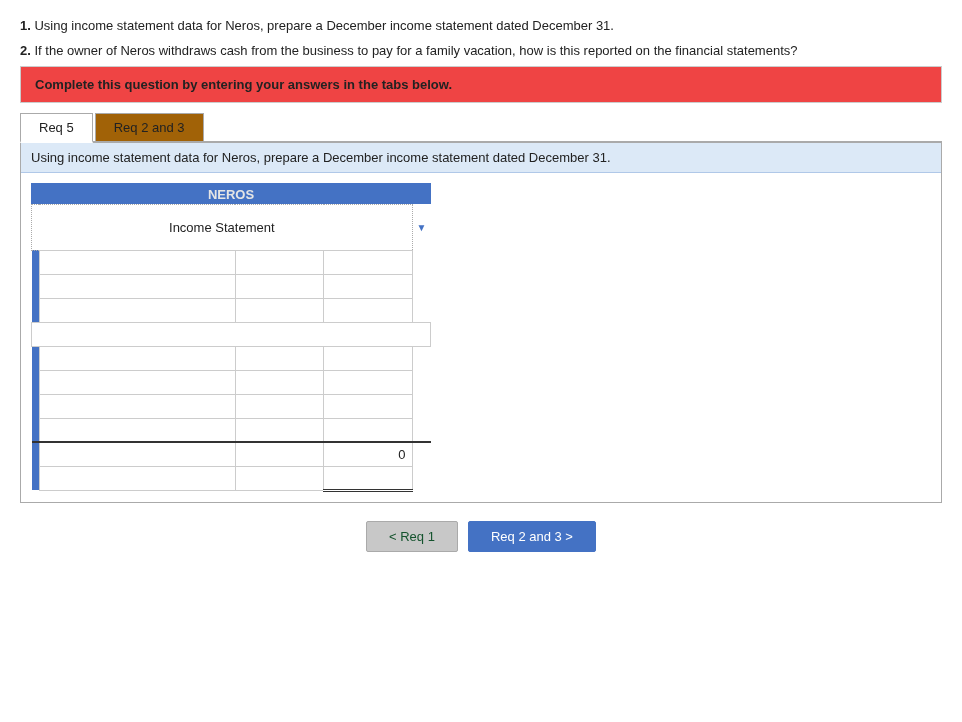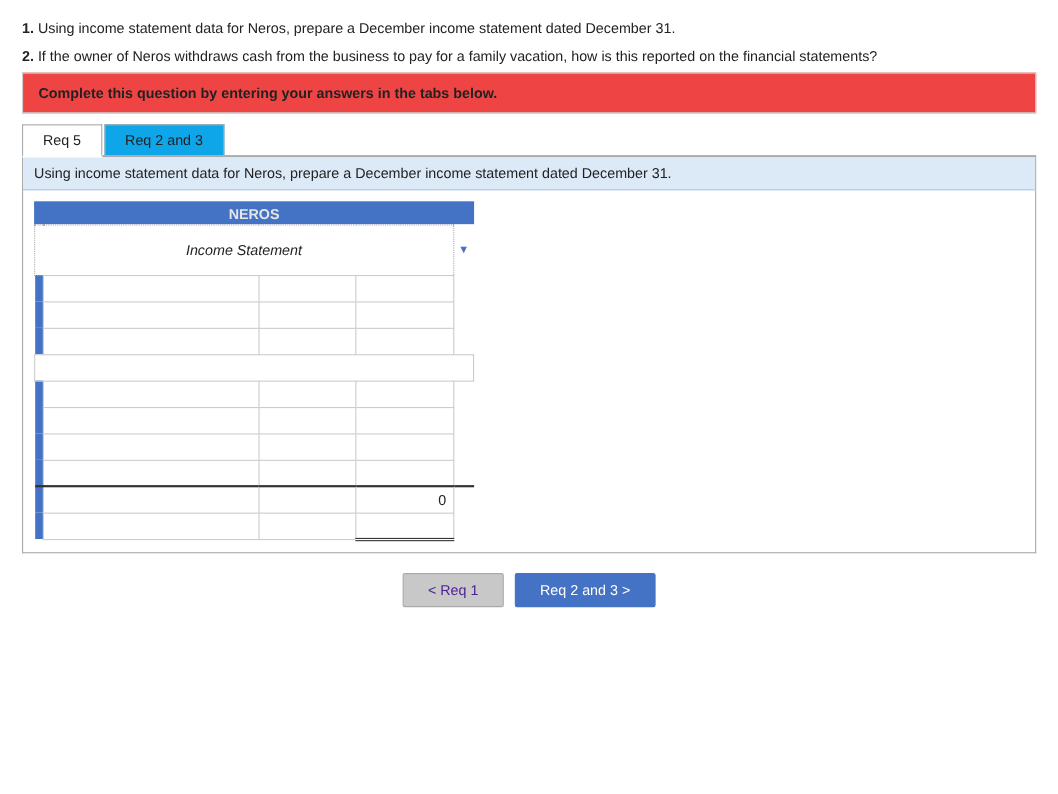--- a/index.html
+++ b/index.html
@@ -35,21 +35,21 @@
     .tabs-bar {
       display: flex;
       border-bottom: 2px solid #aaa;
       margin-top: 10px;
       background: #fff;
     }
     .tab {
       padding: 6px 18px;
       border: 1px solid #aaa;
       border-bottom: none;
-      background: #0ea5e9;
+      background: #a16207;
       cursor: pointer;
       font-size: 13px;
       margin-right: 2px;
     }
     .tab.active {
       background: #fff;
       border-bottom: 2px solid #fff;
       margin-bottom: -2px;
       font-weight: normal;
     }
@@ -73,21 +73,20 @@
     .income-table caption {
       font-weight: bold;
       font-size: 13px;
       padding: 4px 0 2px 0;
       text-align: center;
       background: #4472c4;
       color: #e5e5e5;
     }
     .income-table .subtitle-row td {
       text-align: center;
-      font-style: italic;
       padding: 15px 4px;
       border: 1px dotted #aaa;
       background: #fff;
     }
     .income-table tr td {
       border: 1px solid #ccc;
       padding: 3px 4px;
       height: 24px;
     }
     .income-table .col-label {
@@ -114,21 +113,21 @@
     }
     .btn-nav {
       padding: 7px 22px;
       font-size: 13px;
       cursor: pointer;
       border: 1px solid #aaa;
       border-radius: 2px;
     }
     .btn-prev {
       background: #c8c8c8;
-      color: #4c1d95;
+      color: #14532d;
     }
     .btn-next {
       background: #4472c4;
       color: #fff;
       border-color: #4472c4;
     }
     
     .income-table .left-marker {
       width: 8px;
       background: #4472c4;

